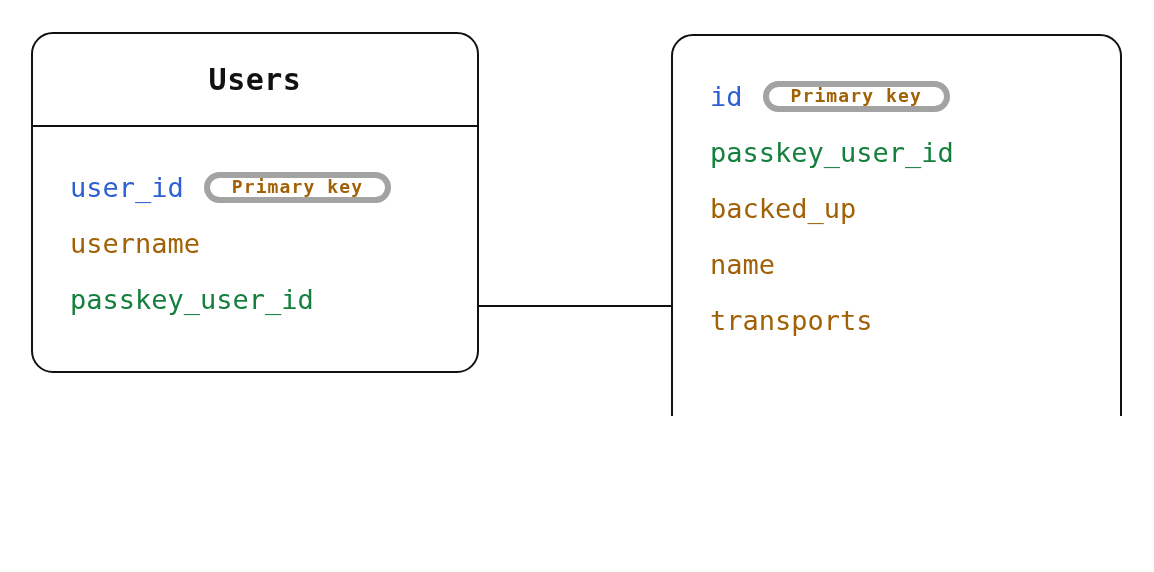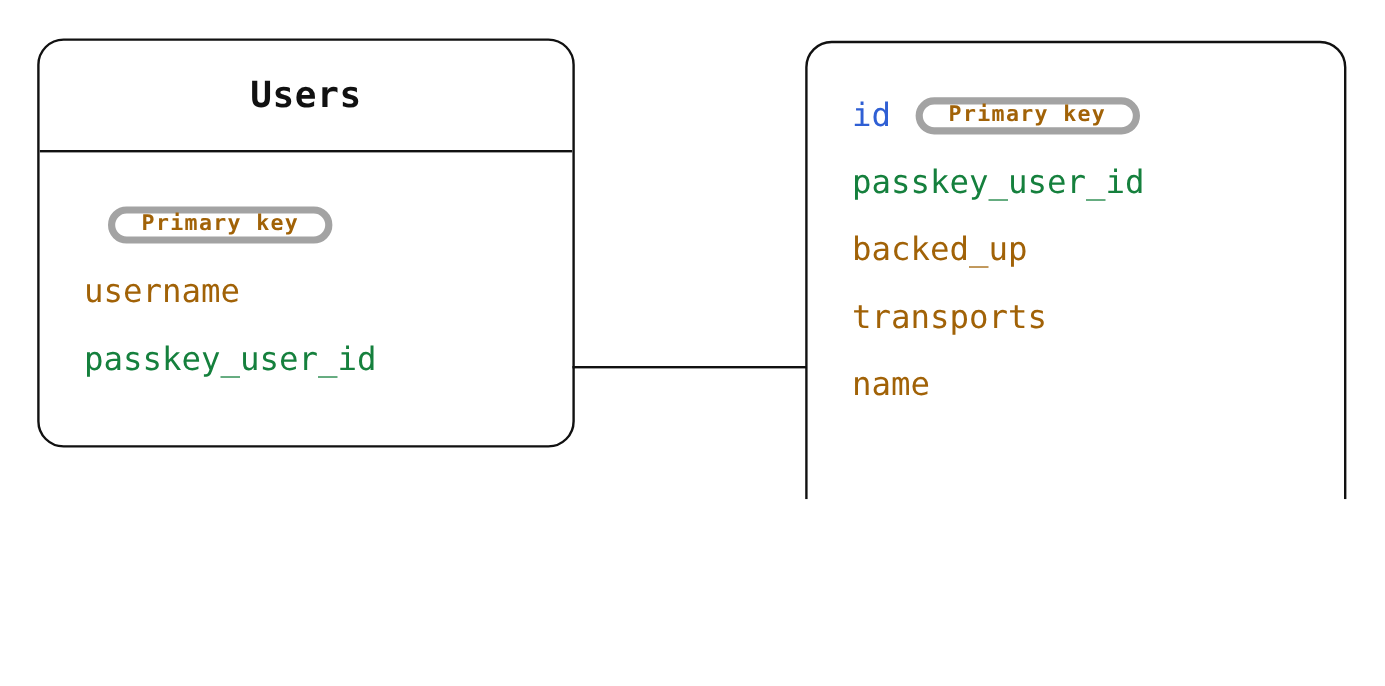--- a/index.html
+++ b/index.html
@@ -113,20 +113,21 @@
 
 <div id="canvas">
 
   <div class="entity" id="entity-users">
     <div class="entity-header">
       <span class="entity-title">Users</span>
     </div>
     <div class="entity-fields">
 
       <div class="field-row">
+        <span class="field-name pk">user_id</span>
         <span class="pk-badge">Primary key</span>
       </div>
 
       <div class="field-row">
         <span class="field-name plain">username</span>
       </div>
 
       <div class="field-row">
         <span class="field-name fk">passkey_user_id</span>
       </div>
@@ -147,23 +148,23 @@
 
       <div class="field-row">
         <span class="field-name fk">passkey_user_id</span>
       </div>
 
       <div class="field-row">
         <span class="field-name plain">backed_up</span>
       </div>
 
       <div class="field-row">
-        <span class="field-name plain">transports</span>
+        <span class="field-name plain">name</span>
       </div>
 
       <div class="field-row">
-        <span class="field-name plain">name</span>
+        <span class="field-name plain">transports</span>
       </div>
 
     </div>
   </div>
 
 </div>
 
 </body></html>

